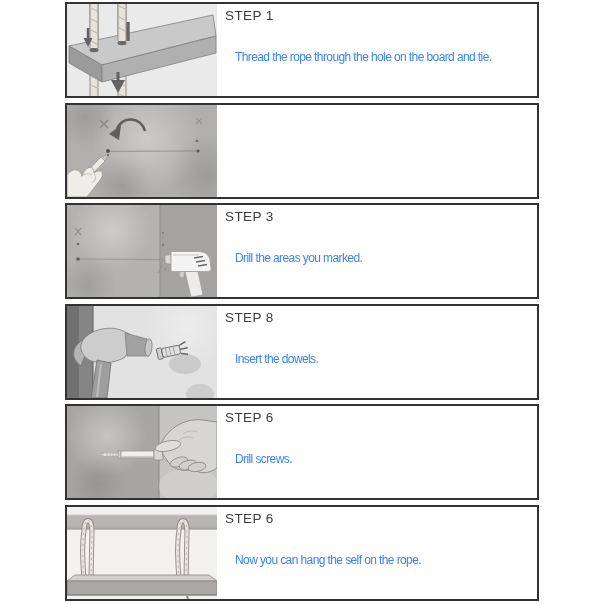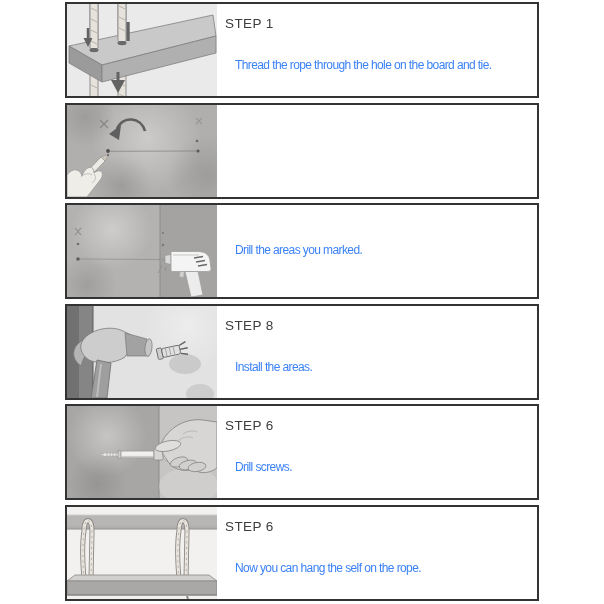--- a/index.html
+++ b/index.html
@@ -4,21 +4,21 @@
 <style>
   html,body{margin:0;padding:0;}
   body{
     width:604px;height:604px;background:#ffffff;position:relative;
     font-family:"Liberation Sans", sans-serif;overflow:hidden;
   }
   .sheet{position:absolute;left:65px;top:2px;width:474px;display:flex;flex-direction:column;gap:4.5px;}
   .step-row{height:96px;box-sizing:border-box;border:2px solid #333333;background:#ffffff;display:flex;}
   .illustration{flex:0 0 150px;width:150px;height:100%;overflow:hidden;}
   .illustration svg{display:block;width:100%;height:100%;}
-  .text-panel{flex:1;padding:12px 2px 0 8px;overflow:hidden;background:#ffffff;}
+  .text-panel{flex:1;padding:4px 2px 0 8px;overflow:hidden;background:#ffffff;}
   .step-label{font-size:13.5px;line-height:16px;color:#3d3d3d;letter-spacing:0.4px;}
   .step-desc{font-size:12px;line-height:15px;color:#3b82f6;letter-spacing:-0.6px;margin-top:26px;padding-left:10px;white-space:nowrap;}
 </style>
 </head>
 <body>
 
 <div class="sheet">
 
   <div class="step-row">
     <div class="illustration">
@@ -135,20 +135,21 @@
           <path d="M104,46.5 h28 q10,0.5 11,9 l1,8 q0.3,3 -3,3 h-37 z" fill="#f4f4f4" stroke="#9e9e9e" stroke-width="0.8"></path>
           <line x1="106" y1="50" x2="132" y2="50" stroke="#d5d5d5" stroke-width="1.4"></line>
           <path d="M127,53 l9,-1.5 M129,57 l9,-1.5 M131,61 l9,-1.5" stroke="#6a6a6a" stroke-width="1.6" fill="none"></path>
           <polygon points="113,66.5 117.5,66.5 116.5,73 112,71.5" fill="#d0d0d0" stroke="#9e9e9e" stroke-width="0.6"></polygon>
           <polygon points="118,66.5 131,66.5 136,90 124,92" fill="#ececec" stroke="#9e9e9e" stroke-width="0.8"></polygon>
           <path d="M95,60 l-2,4 M99,62 l-1,4 M93,65 l-2,3" stroke="#8a8a8a" stroke-width="0.8" fill="none"></path>
         </g>
       </svg>
     </div>
     <div class="text-panel">
+      <div class="step-label">STEP 3</div>
       <div class="step-desc">Drill the areas you marked.</div>
     </div>
   </div>
 
   <div class="step-row">
     <div class="illustration">
       <svg viewBox="0 0 150 92" preserveAspectRatio="none">
         <rect width="150" height="92" fill="#e2e2e2"></rect>
         <circle cx="120" cy="20" r="45" fill="url(#sp2)"></circle>
 
@@ -171,21 +172,21 @@
         <g transform="rotate(-12 103 45)">
           <rect x="90" y="40" width="5" height="11" rx="1" fill="#cfcfcf" stroke="#5f5f5f" stroke-width="0.8"></rect>
           <rect x="95" y="41" width="18" height="9" rx="2" fill="#e0e0e0" stroke="#5f5f5f" stroke-width="0.8"></rect>
           <path d="M99,41.5 v8 M103,41.5 v8 M107,41.5 v8" stroke="#9a9a9a" stroke-width="0.8" fill="none"></path>
           <path d="M113,41.5 l7,-2.5 M113,45.5 l8,0 M113,49.5 l7,2.5" stroke="#5f5f5f" stroke-width="1.4" fill="none"></path>
         </g>
       </svg>
     </div>
     <div class="text-panel">
       <div class="step-label">STEP 8</div>
-      <div class="step-desc">Install the areas.</div>
+      <div class="step-desc">Insert the dowels.</div>
     </div>
   </div>
 
   <div class="step-row">
     <div class="illustration">
       <svg viewBox="0 0 150 92" preserveAspectRatio="none">
         <rect width="150" height="92" fill="#a8a6a4"></rect>
         <rect x="92" width="58" height="92" fill="#c7c5c3"></rect>
         <line x1="92" y1="0" x2="92" y2="92" stroke="#8e8c8a" stroke-width="1"></line>
         <circle cx="40" cy="30" r="40" fill="url(#sp2)"></circle>

